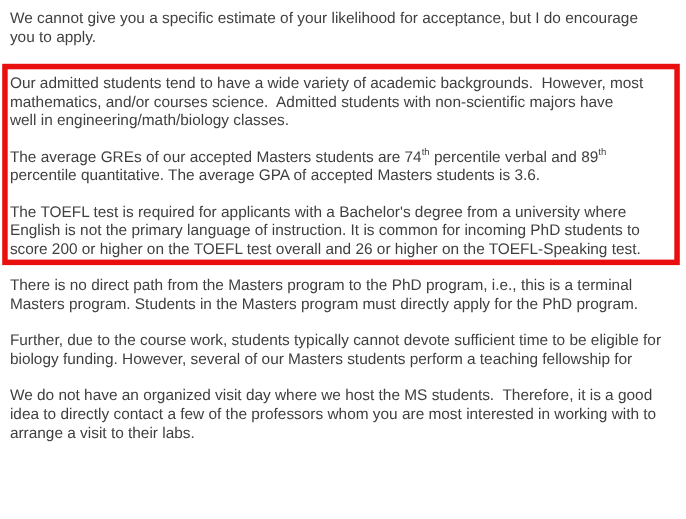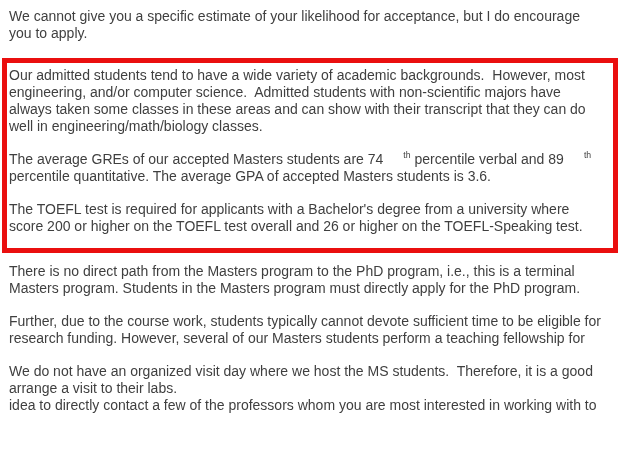--- a/index.html
+++ b/index.html
@@ -20,31 +20,30 @@
   .para { margin: 0 0 16px 0; }
   .line {
     display: block;
     white-space: pre;
     line-height: 17px;
   }
   sup {
     font-size: 62%;
     vertical-align: super;
     line-height: 0;
-    margin-left: 20px;
   }
   .red-box {
     box-sizing: border-box;
     width: 616px;
     border: 5px solid #ea0f0f;
     margin: 0 0 10px -7px;
     padding: 4px 4px 1px 2px;
     overflow: hidden;
   }
-  .red-box .para:last-child { margin-bottom: 12px; }
+  .red-box .para:last-child { margin-bottom: 0; }
   .watermark {
     position: absolute;
     left: 398px;
     top: 453px;
     font-size: 11.5px;
     line-height: 12px;
     color: #a8a8a8;
     white-space: nowrap;
   }
   .corner-mark {
@@ -65,45 +64,45 @@
     <div id="para-top">
         <p class="para">
           <span class="line">We cannot give you a specific estimate of your likelihood for acceptance, but I do encourage</span>
           <span class="line">you to apply.</span>
         </p>
       </div>
     <div class="red-box" id="highlight-box" style="border-color: rgb(234, 15, 15);">
       <div id="para-box">
           <p class="para">
             <span class="line">Our admitted students tend to have a wide variety of academic backgrounds.  However, most</span>
-            <span class="line">engineering, and/or computer science.  Admitted students with non-scientific majors have</span>
-            <span class="line">always taken some classes in these areas and can show with their transcript that they can do</span>
+            <span class="line">mathematics, and/or courses science.  Admitted students with non-scientific majors have</span>
             <span class="line">well in engineering/math/biology classes.</span>
           </p>
           <p class="para">
             <span class="line">The average GREs of our accepted Masters students are 74<sup>th</sup> percentile verbal and 89<sup>th</sup></span>
             <span class="line">percentile quantitative. The average GPA of accepted Masters students is 3.6.</span>
           </p>
           <p class="para">
             <span class="line">The TOEFL test is required for applicants with a Bachelor's degree from a university where</span>
+            <span class="line">English is not the primary language of instruction. It is common for incoming PhD students to</span>
             <span class="line">score 200 or higher on the TOEFL test overall and 26 or higher on the TOEFL-Speaking test.</span>
           </p>
         </div>
     </div>
     <div id="para-bottom">
         <p class="para">
           <span class="line">There is no direct path from the Masters program to the PhD program, i.e., this is a terminal</span>
           <span class="line">Masters program. Students in the Masters program must directly apply for the PhD program.</span>
         </p>
         <p class="para">
           <span class="line">Further, due to the course work, students typically cannot devote sufficient time to be eligible for</span>
-          <span class="line">research funding. However, several of our Masters students perform a teaching fellowship for</span>
+          <span class="line">biology funding. However, several of our Masters students perform a teaching fellowship for</span>
         </p>
         <p class="para">
           <span class="line">We do not have an organized visit day where we host the MS students.  Therefore, it is a good</span>
+          <span class="line">idea to directly contact a few of the professors whom you are most interested in working with to</span>
           <span class="line">arrange a visit to their labs.</span>
-          <span class="line">idea to directly contact a few of the professors whom you are most interested in working with to</span>
         </p>
       </div>
   </div>
   <div class="watermark" style="color: rgb(168, 168, 168);">图片来源于网络，如有侵权，请及时联系托普仕留学删除</div>
   <div class="corner-mark" style="background: rgb(224, 42, 30);"></div>
 </div>
 
 </body></html>

